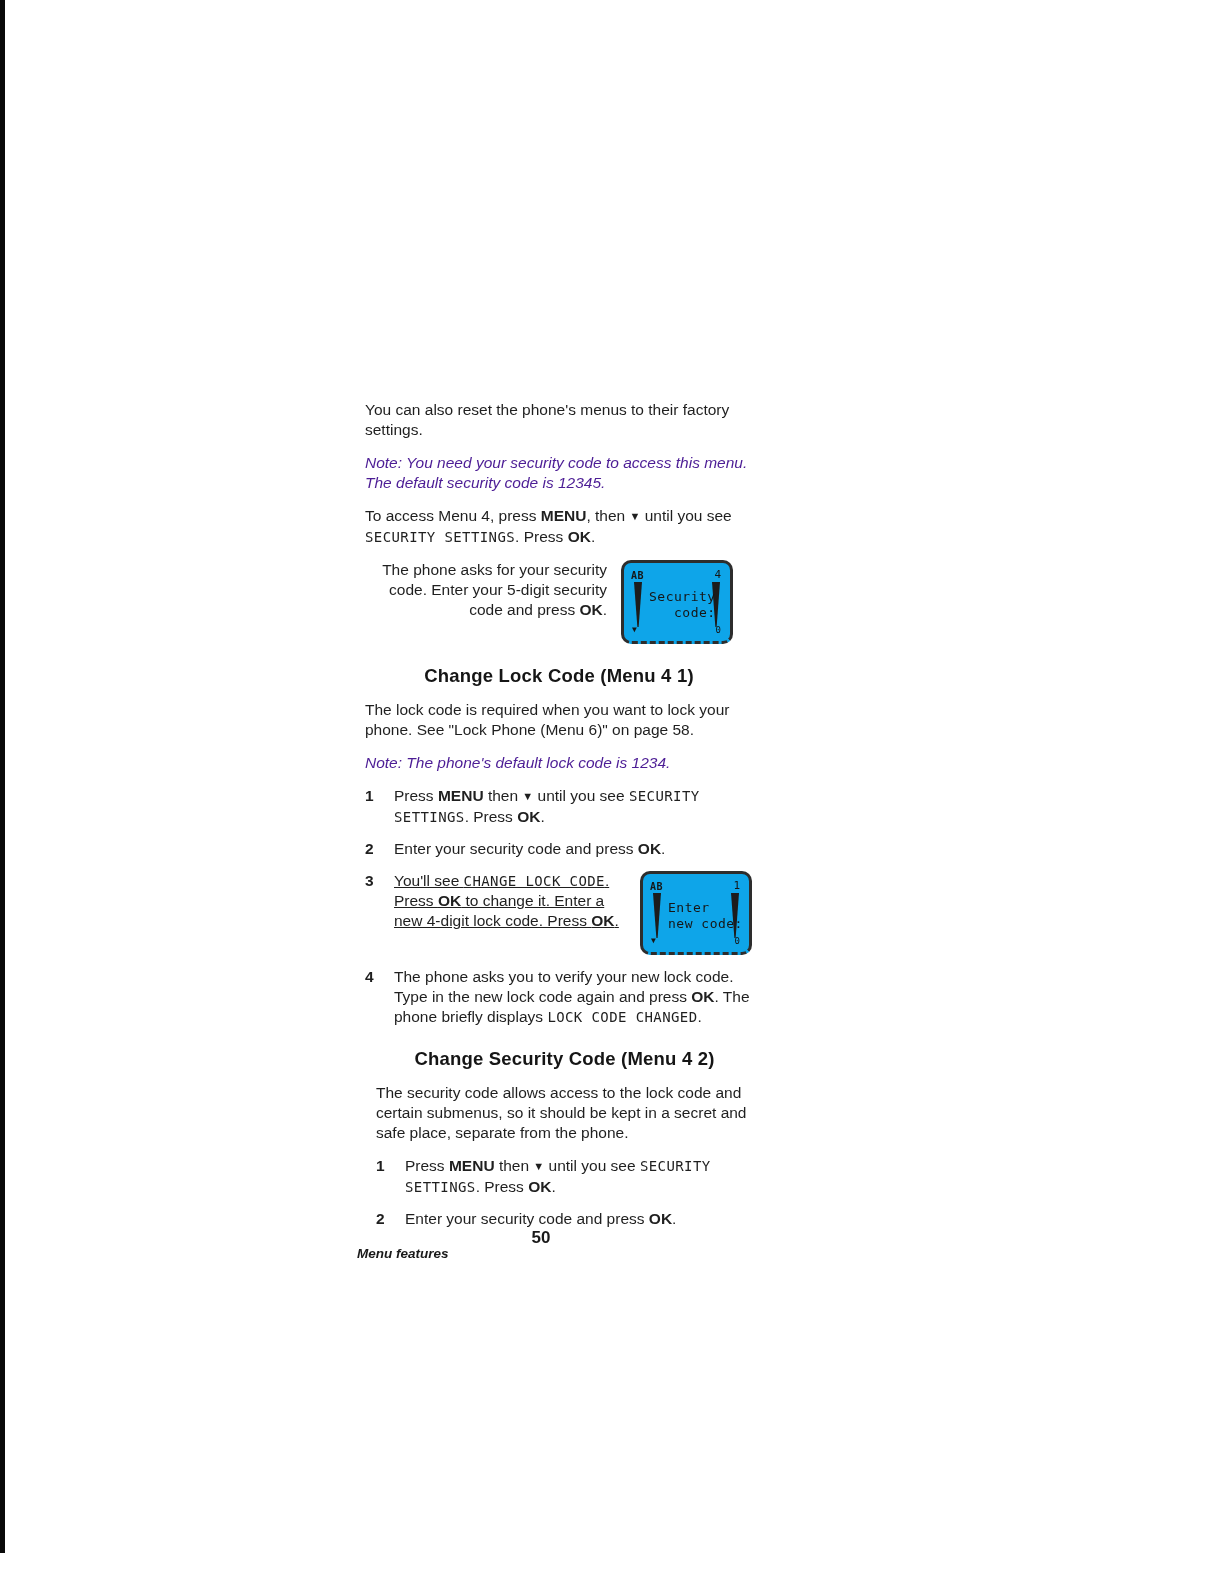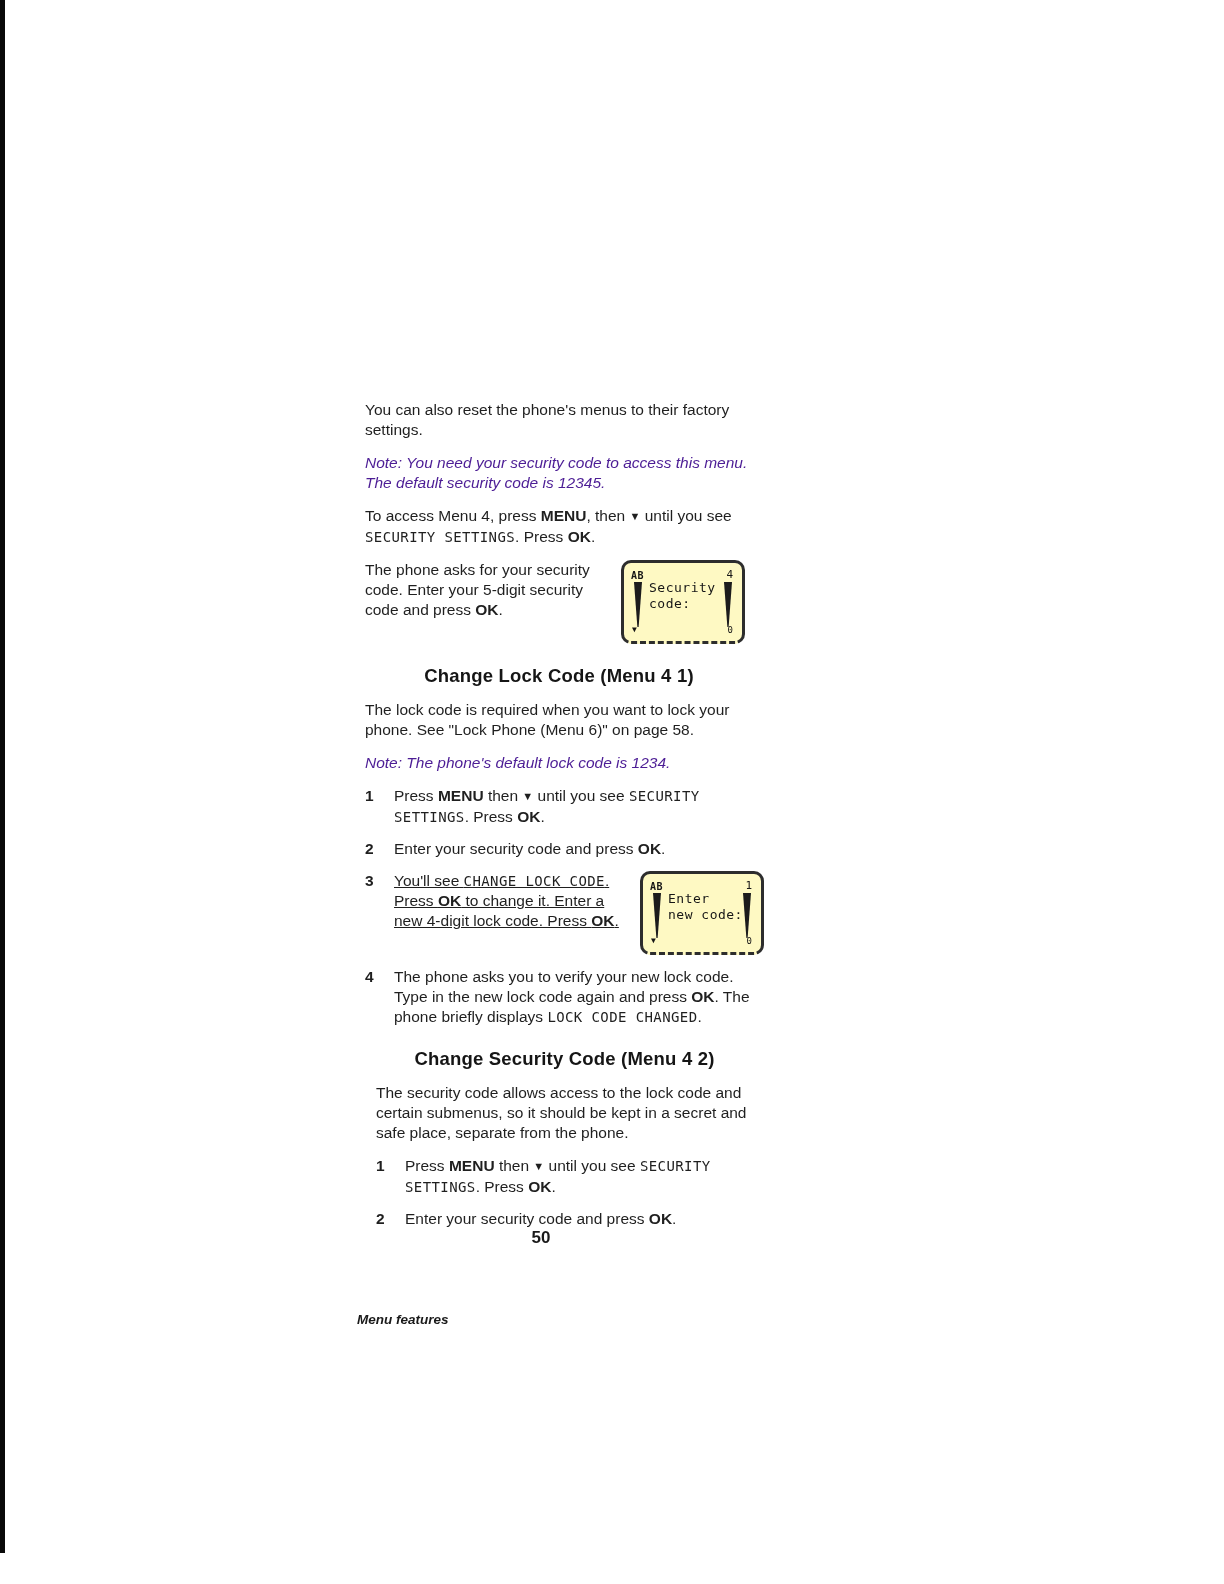--- a/index.html
+++ b/index.html
@@ -9,56 +9,56 @@
     -webkit-font-smoothing:antialiased;
   }
   .scan-bar{position:absolute;left:0;top:0;width:5px;height:1553px;background:#090909;}
   .content{position:absolute;left:365px;top:400px;width:388px;font-size:15.5px;line-height:20px;}
   .para{margin:0 0 13px 0;}
   .note{font-style:italic;color:#4c1d95;}
   .section-heading{
     font-size:18.5px;line-height:23px;font-weight:bold;color:#151515;
     margin:20px 0 13px 0;letter-spacing:0.2px;text-align:center;
   }
-  .row-with-screen{display:flex;gap:14px;align-items:flex-start;margin:0 0 13px 0;}
+  .row-with-screen{display:flex;gap:14px;align-items:flex-start;margin:0 0 13px 0;text-align:right;}
   .narrow-text{width:242px;flex-shrink:0;}
   .steps{margin:2px 0 4px 0;}
   .step{display:flex;margin:0 0 12px 0;}
   .step-num{width:29px;flex-shrink:0;font-weight:bold;}
   .step-body{flex:1;}
   .step-flex{display:flex;gap:10px;align-items:flex-start;text-decoration:underline;}
   .step-narrow{width:236px;flex-shrink:0;}
   .section-2{margin-left:11px;}
 
   
   .seg-b{font-weight:bold;}
   .seg-mono{font-family:"DejaVu Sans Mono",monospace;font-size:14px;letter-spacing:0.4px;}
   .seg-arrow{font-size:11px;display:inline-block;transform:translateY(-1px);}
 
   
   .phone-screen{
-    width:124px;height:84px;box-sizing:border-box;flex-shrink:0;
+    width:112px;height:84px;box-sizing:border-box;flex-shrink:0;
     border:3px solid #2d2d2d;border-radius:10px;
     border-bottom-style:dashed;
     position:relative;font-family:"DejaVu Sans Mono",monospace;color:#161616;
-    background:#fef9c3;
+    background:#0ea5e9;
   }
   .scr-mode{position:absolute;top:3px;left:7px;font-size:10px;font-weight:bold;letter-spacing:0.5px;}
   .scr-tr{position:absolute;top:2px;right:9px;font-size:11px;}
-  .scr-lines{position:absolute;top:17px;left:25px;font-size:13px;line-height:16px;letter-spacing:0.5px;}
+  .scr-lines{position:absolute;top:26px;left:25px;font-size:13px;line-height:16px;letter-spacing:0.5px;}
   .wedge{position:absolute;background:#1c1c1c;top:19px;width:8px;height:45px;
     clip-path:polygon(0% 0%,100% 0%,58% 100%,42% 100%);}
   .wedge-l{left:10px;}
   .wedge-r{right:10px;}
   .scr-bl{position:absolute;bottom:1px;left:8px;font-size:8px;}
   .scr-br{position:absolute;bottom:1px;right:9px;font-size:9px;}
 
   .page-num{position:absolute;top:1228px;left:347px;width:388px;text-align:center;
     font-size:17px;font-weight:bold;color:#1a1a1a;}
-  .page-footer{position:absolute;top:1312px;left:357px;font-size:13.5px;font-weight:bold;
+  .page-footer{position:absolute;top:1246px;left:357px;font-size:13.5px;font-weight:bold;
     font-style:italic;color:#1a1a1a;}
 </style>
 </head>
 <body>
 
 <div class="scan-bar"></div>
 
 <div class="content">
 
   <p class="para">You can also reset the phone's menus to their factory settings.</p>

